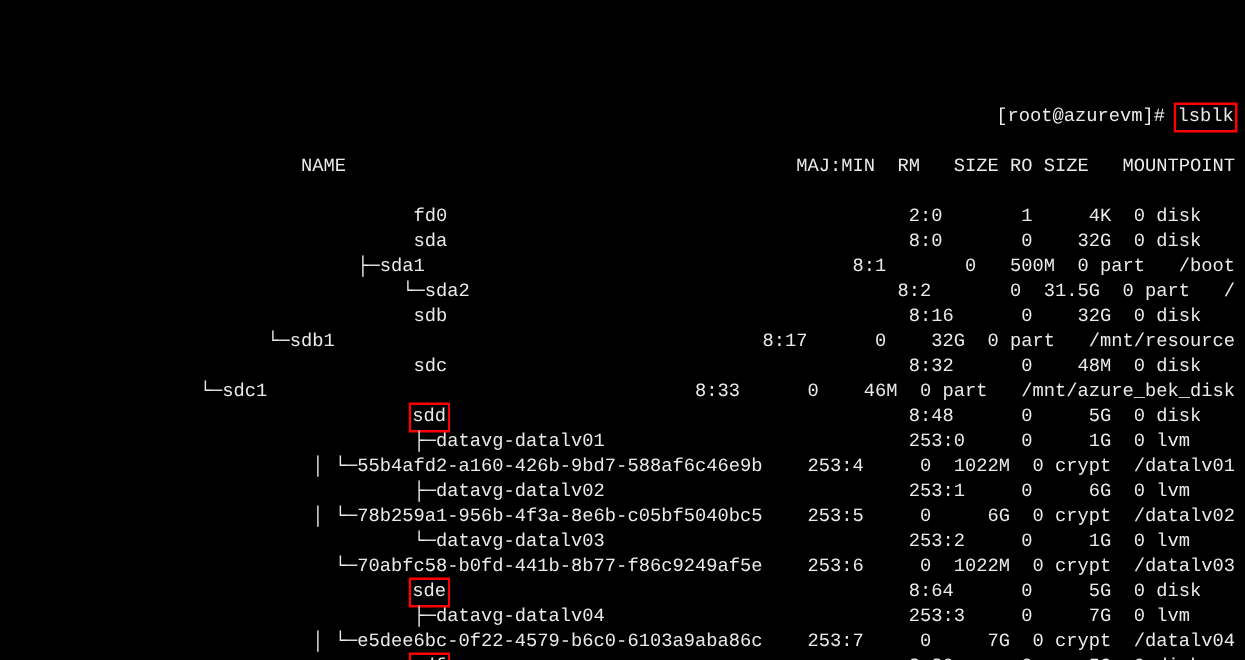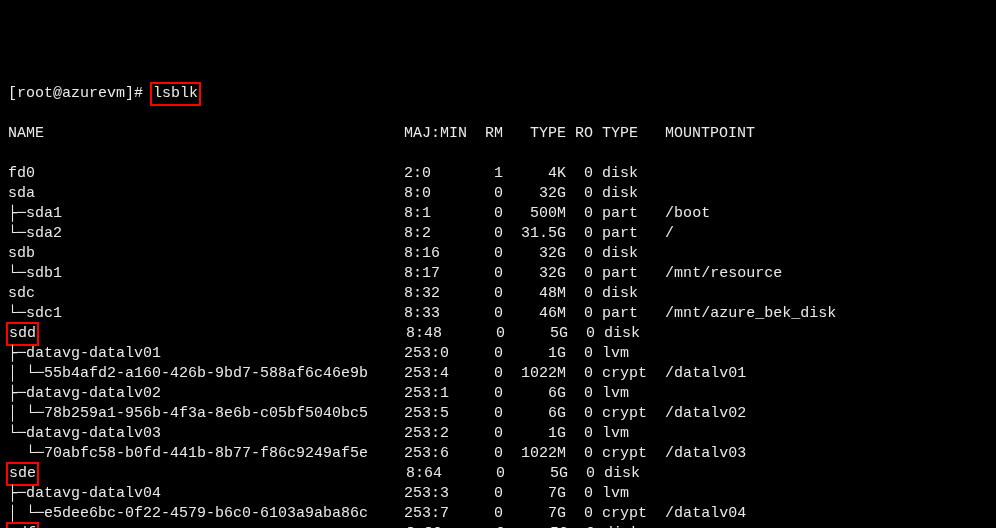--- a/index.html
+++ b/index.html
@@ -8,31 +8,31 @@
     color: #eaeaea;
     font-family: "Consolas", "Menlo", "Courier New", monospace;
     font-size: 15px;
     line-height: 20px;
     width: 996px;
     height: 528px;
     padding: 4px 8px;
     white-space: pre;
     overflow: hidden;
   }
-  .row { display: block; }
+  .row { display: block; text-align: right; }
   .highlight {
     display: inline-block;
     box-shadow: 0 0 0 2px #ff0000;
     padding: 0 1px;
   }
   
 </style>
 </head>
 <body>
 
 
 
 <div class="row"><span>[root@azurevm]# </span><span class="highlight">lsblk</span></div>
-<div class="row" id="hdr">NAME                                        MAJ:MIN  RM   TYPE RO TYPE   MOUNTPOINT</div>
+<div class="row" id="hdr">NAME                                        MAJ:MIN  RM   SIZE RO SIZE   MOUNTPOINT</div>
 <div id="rows"><div class="row"><span>fd0                                         </span><span>2:0       1     4K  0 disk   </span></div><div class="row"><span>sda                                         </span><span>8:0       0    32G  0 disk   </span></div><div class="row"><span>├─sda1                                      </span><span>8:1       0   500M  0 part   /boot</span></div><div class="row"><span>└─sda2                                      </span><span>8:2       0  31.5G  0 part   /</span></div><div class="row"><span>sdb                                         </span><span>8:16      0    32G  0 disk   </span></div><div class="row"><span>└─sdb1                                      </span><span>8:17      0    32G  0 part   /mnt/resource</span></div><div class="row"><span>sdc                                         </span><span>8:32      0    48M  0 disk   </span></div><div class="row"><span>└─sdc1                                      </span><span>8:33      0    46M  0 part   /mnt/azure_bek_disk</span></div><div class="row"><span><span class="highlight">sdd</span>                                         </span><span>8:48      0     5G  0 disk   </span></div><div class="row"><span>├─datavg-datalv01                           </span><span>253:0     0     1G  0 lvm    </span></div><div class="row"><span>│ └─55b4afd2-a160-426b-9bd7-588af6c46e9b    </span><span>253:4     0  1022M  0 crypt  /datalv01</span></div><div class="row"><span>├─datavg-datalv02                           </span><span>253:1     0     6G  0 lvm    </span></div><div class="row"><span>│ └─78b259a1-956b-4f3a-8e6b-c05bf5040bc5    </span><span>253:5     0     6G  0 crypt  /datalv02</span></div><div class="row"><span>└─datavg-datalv03                           </span><span>253:2     0     1G  0 lvm    </span></div><div class="row"><span>  └─70abfc58-b0fd-441b-8b77-f86c9249af5e    </span><span>253:6     0  1022M  0 crypt  /datalv03</span></div><div class="row"><span><span class="highlight">sde</span>                                         </span><span>8:64      0     5G  0 disk   </span></div><div class="row"><span>├─datavg-datalv04                           </span><span>253:3     0     7G  0 lvm    </span></div><div class="row"><span>│ └─e5dee6bc-0f22-4579-b6c0-6103a9aba86c    </span><span>253:7     0     7G  0 crypt  /datalv04</span></div><div class="row"><span><span class="highlight">sdf</span>                                         </span><span>8:80      0     5G  0 disk   </span></div></div>
 
 
 
 
 </body></html>

